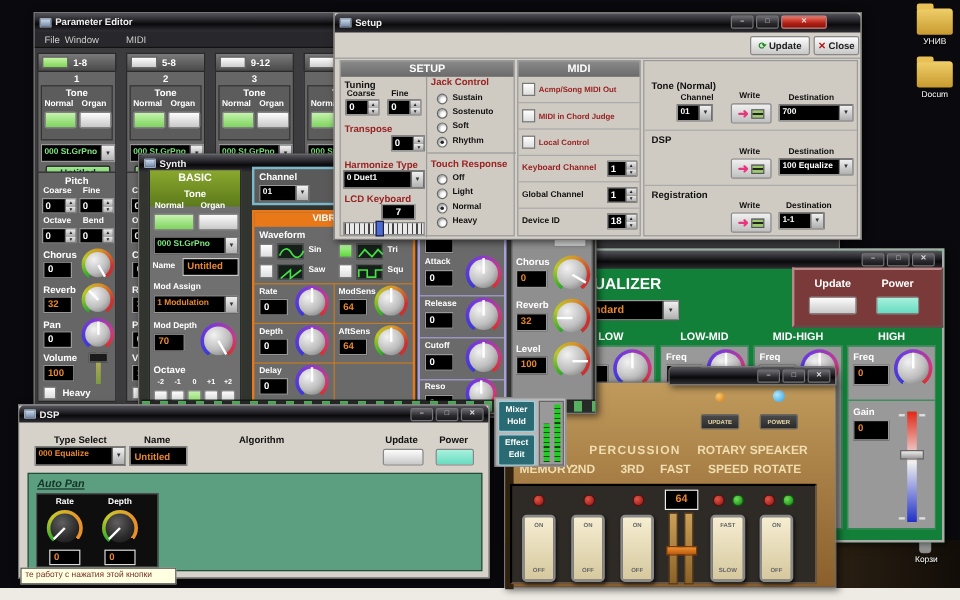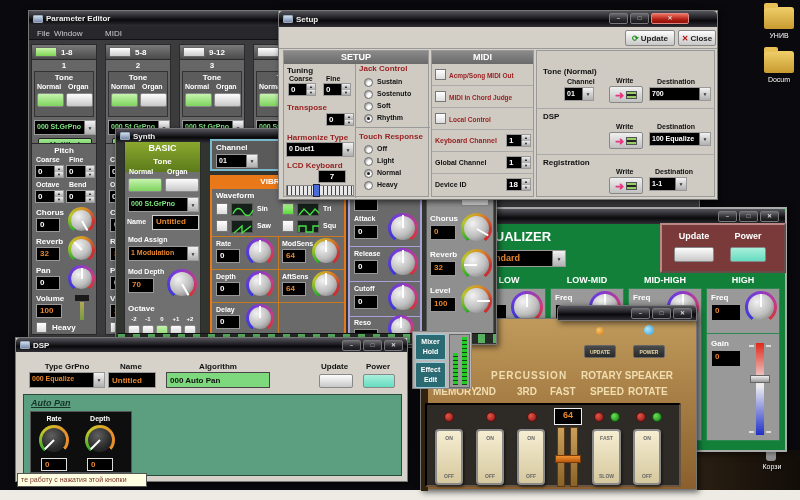--- a/index.html
+++ b/index.html
@@ -698,29 +698,28 @@
   <div class="win" style="left:15px;top:337px;width:393px;height:145px;background:#d6d2ca;z-index:60">
     <div class="tb" style="height:14px">
       <span class="ai"></span>
       <span>DSP</span>
     </div>
     <div class="wbs" style="right:4px;top:2px">
       <span class="wb">–</span>
       <span class="wb">□</span>
       <span class="wb">✕</span>
     </div>
-    <span class="lb lk ctr" style="left:14px;top:24px;width:74px">Type GrPno</span>
+    <span class="lb lk ctr" style="left:14px;top:24px;width:74px">Type Select</span>
     <span class="lb lk ctr" style="left:90px;top:24px;width:50px">Name</span>
     <span class="lb lk ctr" style="left:148px;top:24px;width:108px">Algorithm</span>
     <div class="dd" style="left:13px;top:34px;width:76px;height:16px">
         <span class="dv o">000 Equalize</span>
         <span class="da">▼</span>
       </div>
     <div class="vb o" style="left:92px;top:34px;width:48px;height:16px;padding-top:3px">Untitled</div>
-    <div class="abs" style="left:150px;top:34px;width:104px;height:16px;background:#7ed87e;border:1px solid #444;font-size:8px;font-weight:bold;color:#111;padding:3px 0 0 3px">000 Auto Pan</div>
     <span class="lb lk" style="left:305px;top:24px">Update</span>
     <span class="lb lk" style="left:350px;top:24px">Power</span>
     <div class="b3" style="left:303px;top:36px;width:34px;height:14px"></div>
     <div class="b3 bt3" style="left:347px;top:36px;width:32px;height:14px"></div>
     <div class="abs" style="left:7px;top:56px;width:379px;height:82px;background:#5c9e80;border:1px solid #2a4a3a">
       <span class="lb" style="left:7px;top:3px;color:#143326;font-size:9px;font-style:italic;text-decoration:underline">Auto Pan</span>
       <div class="abs" style="left:6px;top:16px;width:102px;height:62px;background:#0e0e0e;border:1px solid #555">
         <span class="lb lb7 ctr" style="left:8px;top:3px;width:30px">Rate</span>
         <span class="lb lb7 ctr" style="left:54px;top:3px;width:30px">Depth</span>
         <div class="knob kd" style="left:8px;top:13px;width:30px;height:30px">

